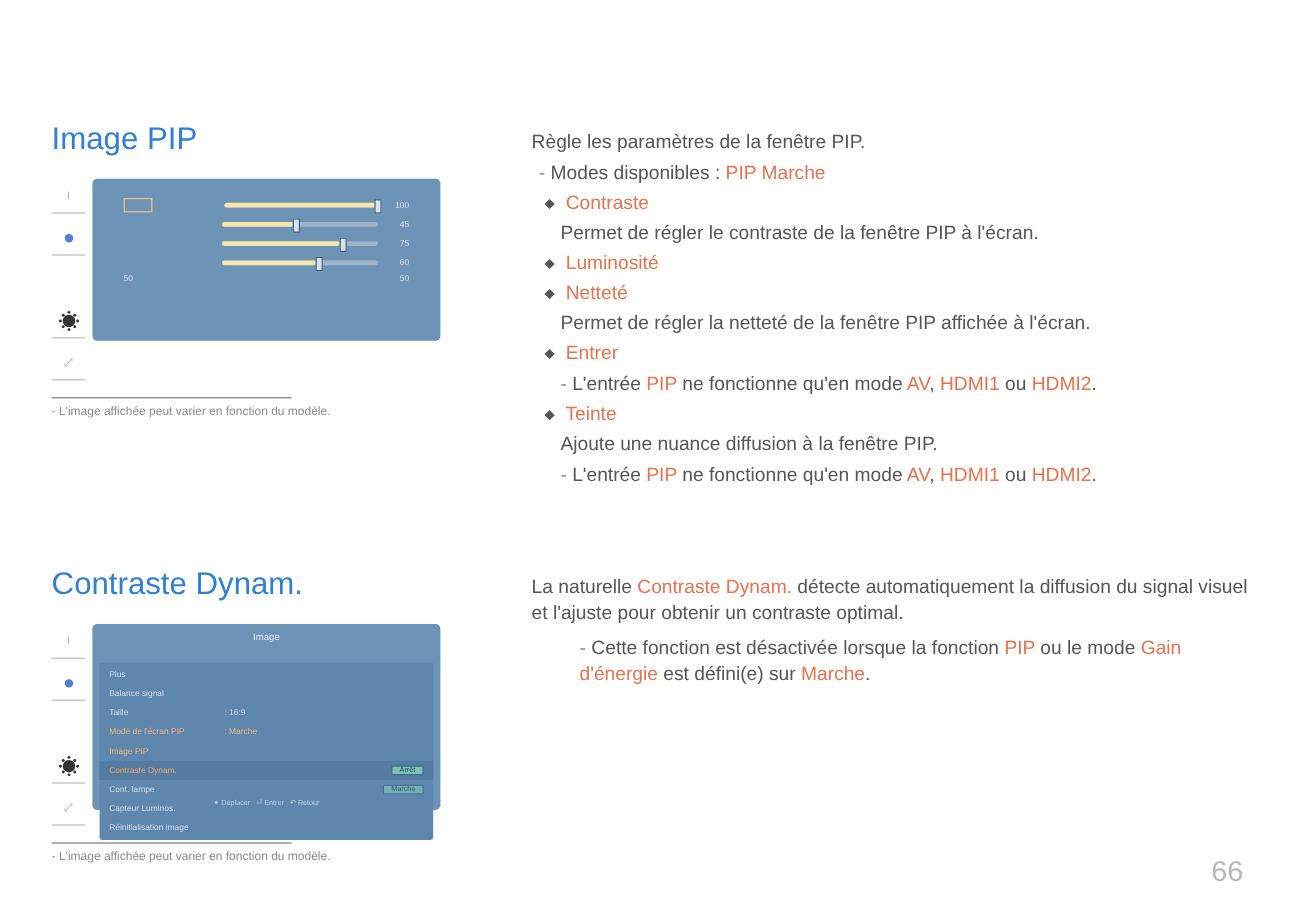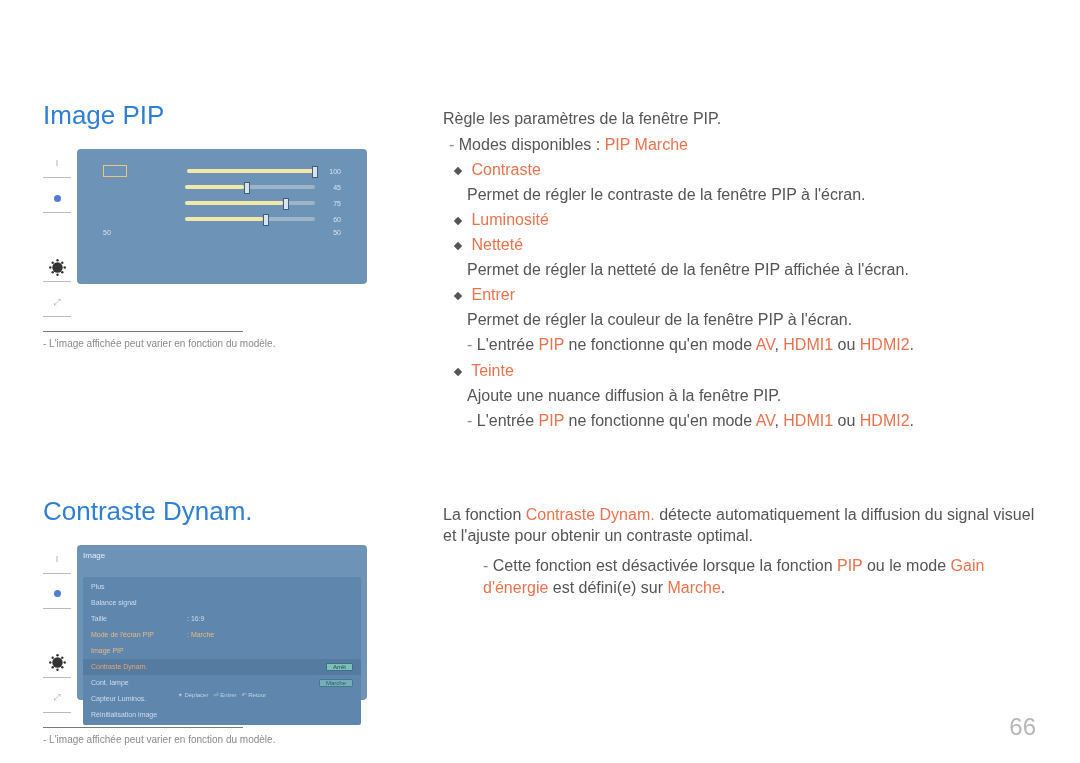--- a/index.html
+++ b/index.html
@@ -70,21 +70,21 @@
     font-size: 7px;
     position: relative;
   }
   .osd1 {
     height: 135px;
   }
   .osd2 {
     height: 155px;
   }
   .osd-title {
-    text-align: left;
+    text-align: center;
     color: #e5ecf5;
     font-size: 8px;
     margin-bottom: 17px;
   }
   .osd-row {
     display: flex;
     align-items: center;
     font-size: 7px;
     padding: 2px 8px;
     height: 12px;
@@ -294,21 +294,20 @@
       <div class="sub-item">
         <span class="diamond"></span>
         <span class="kw">Netteté</span>
       </div>
       <div class="sub-desc">Permet de régler la netteté de la fenêtre PIP affichée à l'écran.</div>
 
       <div class="sub-item">
         <span class="diamond"></span>
         <span class="kw">Entrer</span>
       </div>
-      <div class="sub-desc">Permet de régler la couleur de la fenêtre PIP à l'écran.</div>
       <div class="bullet-line" style="margin-left:24px;">
         <span class="dash txt">L'entrée</span>
         <span class="kw">PIP</span>
         <span class="txt">ne fonctionne qu'en mode</span>
         <span class="kw">AV</span><span class="txt">,</span>
         <span class="kw">HDMI1</span>
         <span class="txt">ou</span>
         <span class="kw">HDMI2</span><span class="txt">.</span>
       </div>
 
@@ -394,21 +393,21 @@
           </div>
         </div>
       </div>
 
       <hr class="divider-short">
       <div class="footnote dash">L'image affichée peut varier en fonction du modèle.</div>
     </div>
 
     <div class="right-col">
       <div>
-        <span class="txt">La fonction</span>
+        <span class="txt">La naturelle</span>
         <span class="kw">Contraste Dynam.</span>
         <span class="txt">détecte automatiquement la diffusion du signal visuel et l'ajuste pour obtenir un contraste optimal.</span>
       </div>
 
 
       <div class="bullet-line" style="margin-left:40px;margin-top:8px;">
         <span class="dash txt">Cette fonction est désactivée lorsque la fonction</span>
         <span class="kw">PIP</span>
         <span class="txt">ou le mode</span>
         <span class="kw">Gain d'énergie</span>

